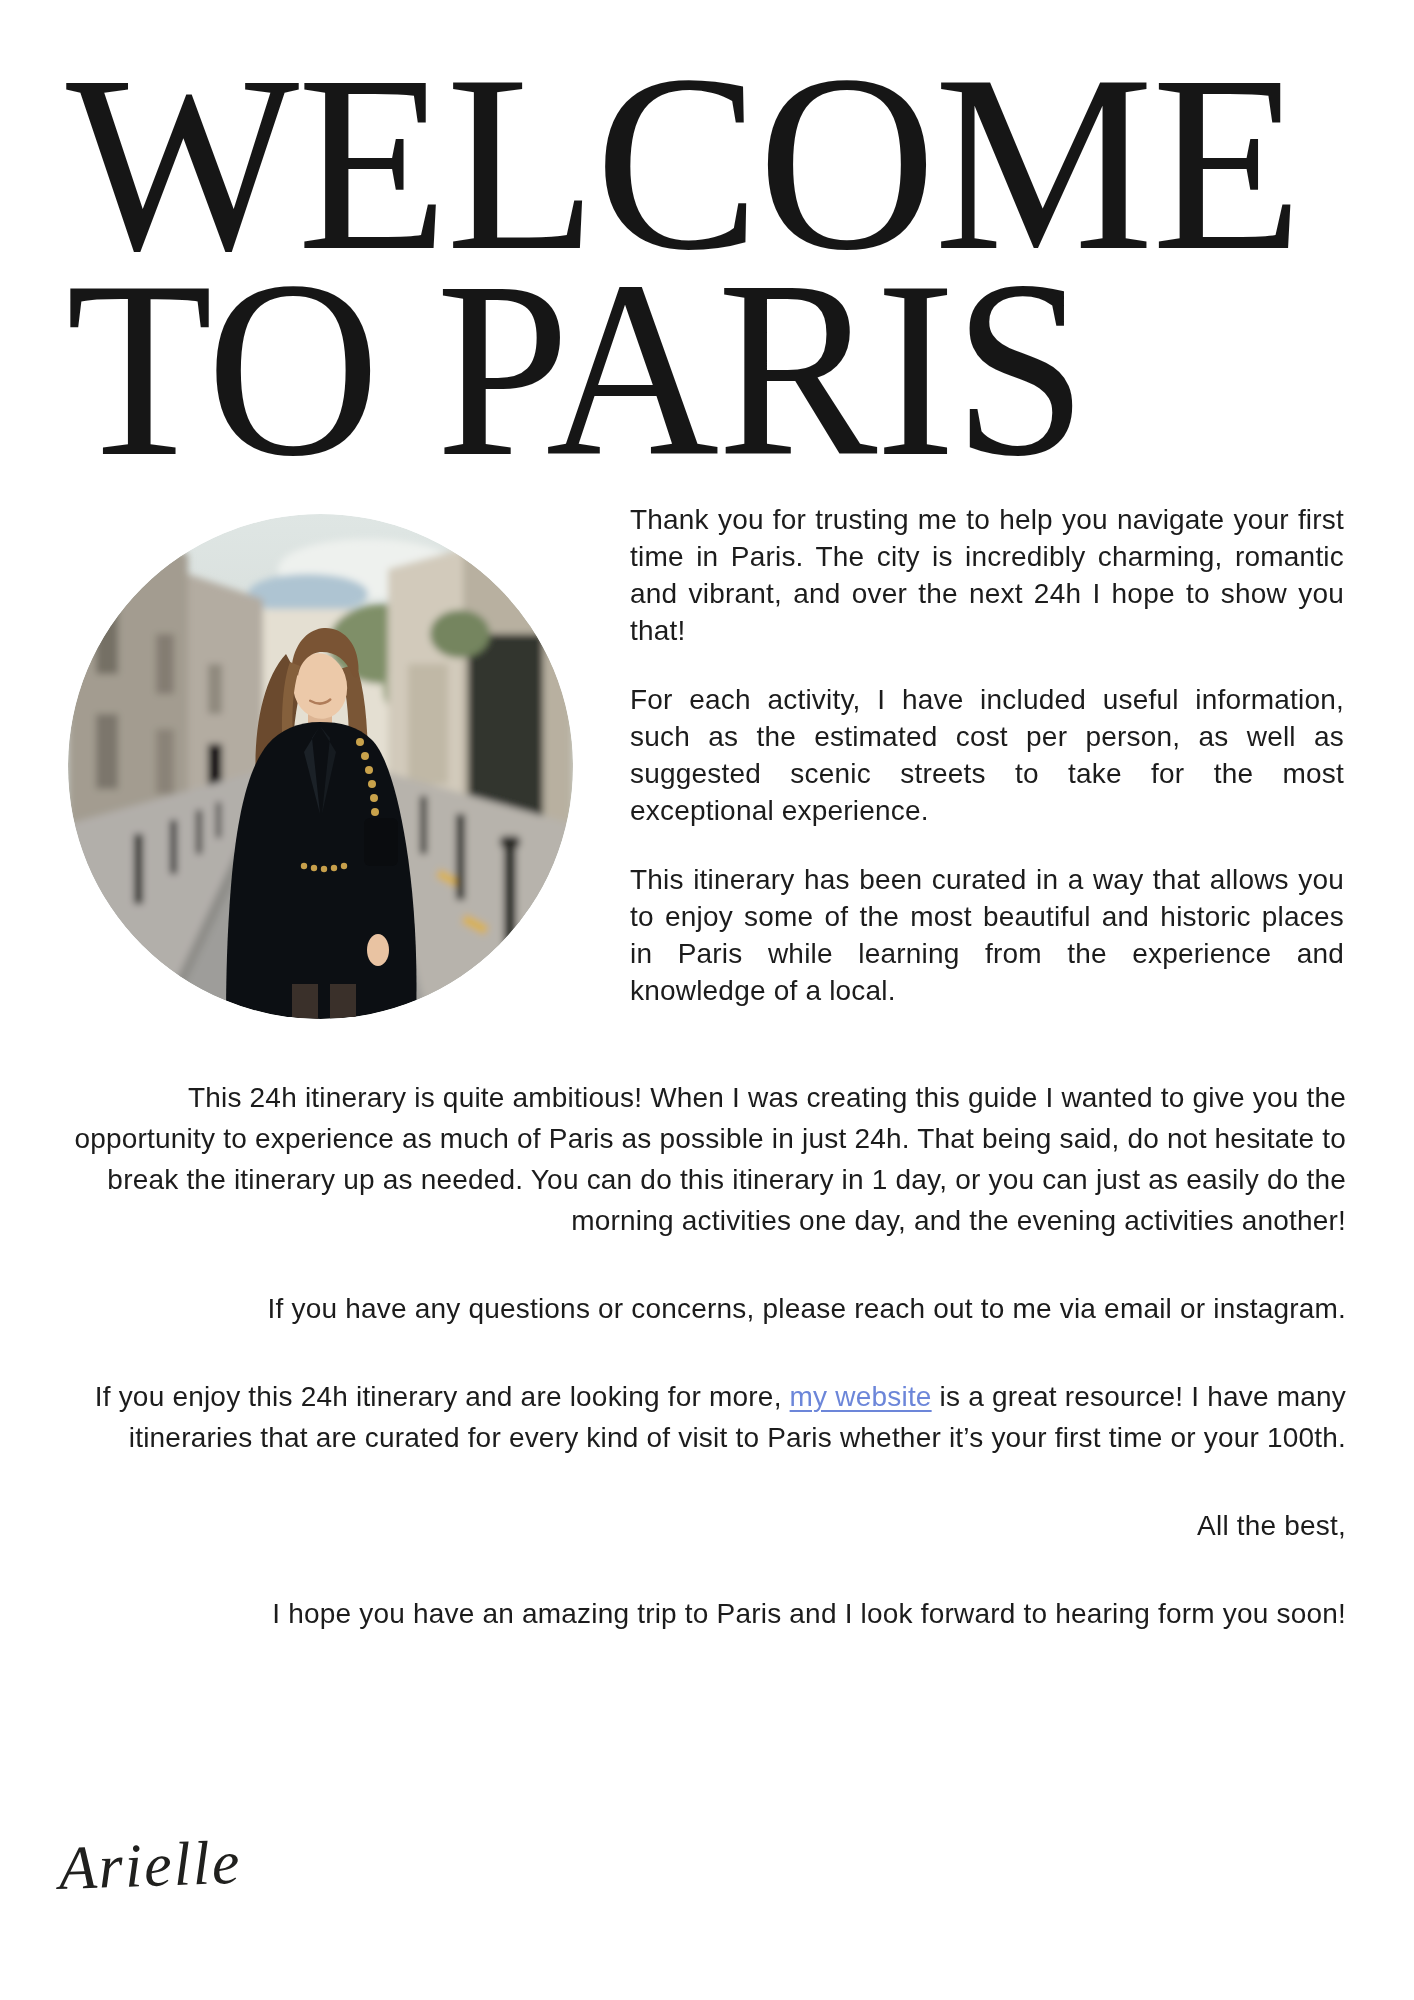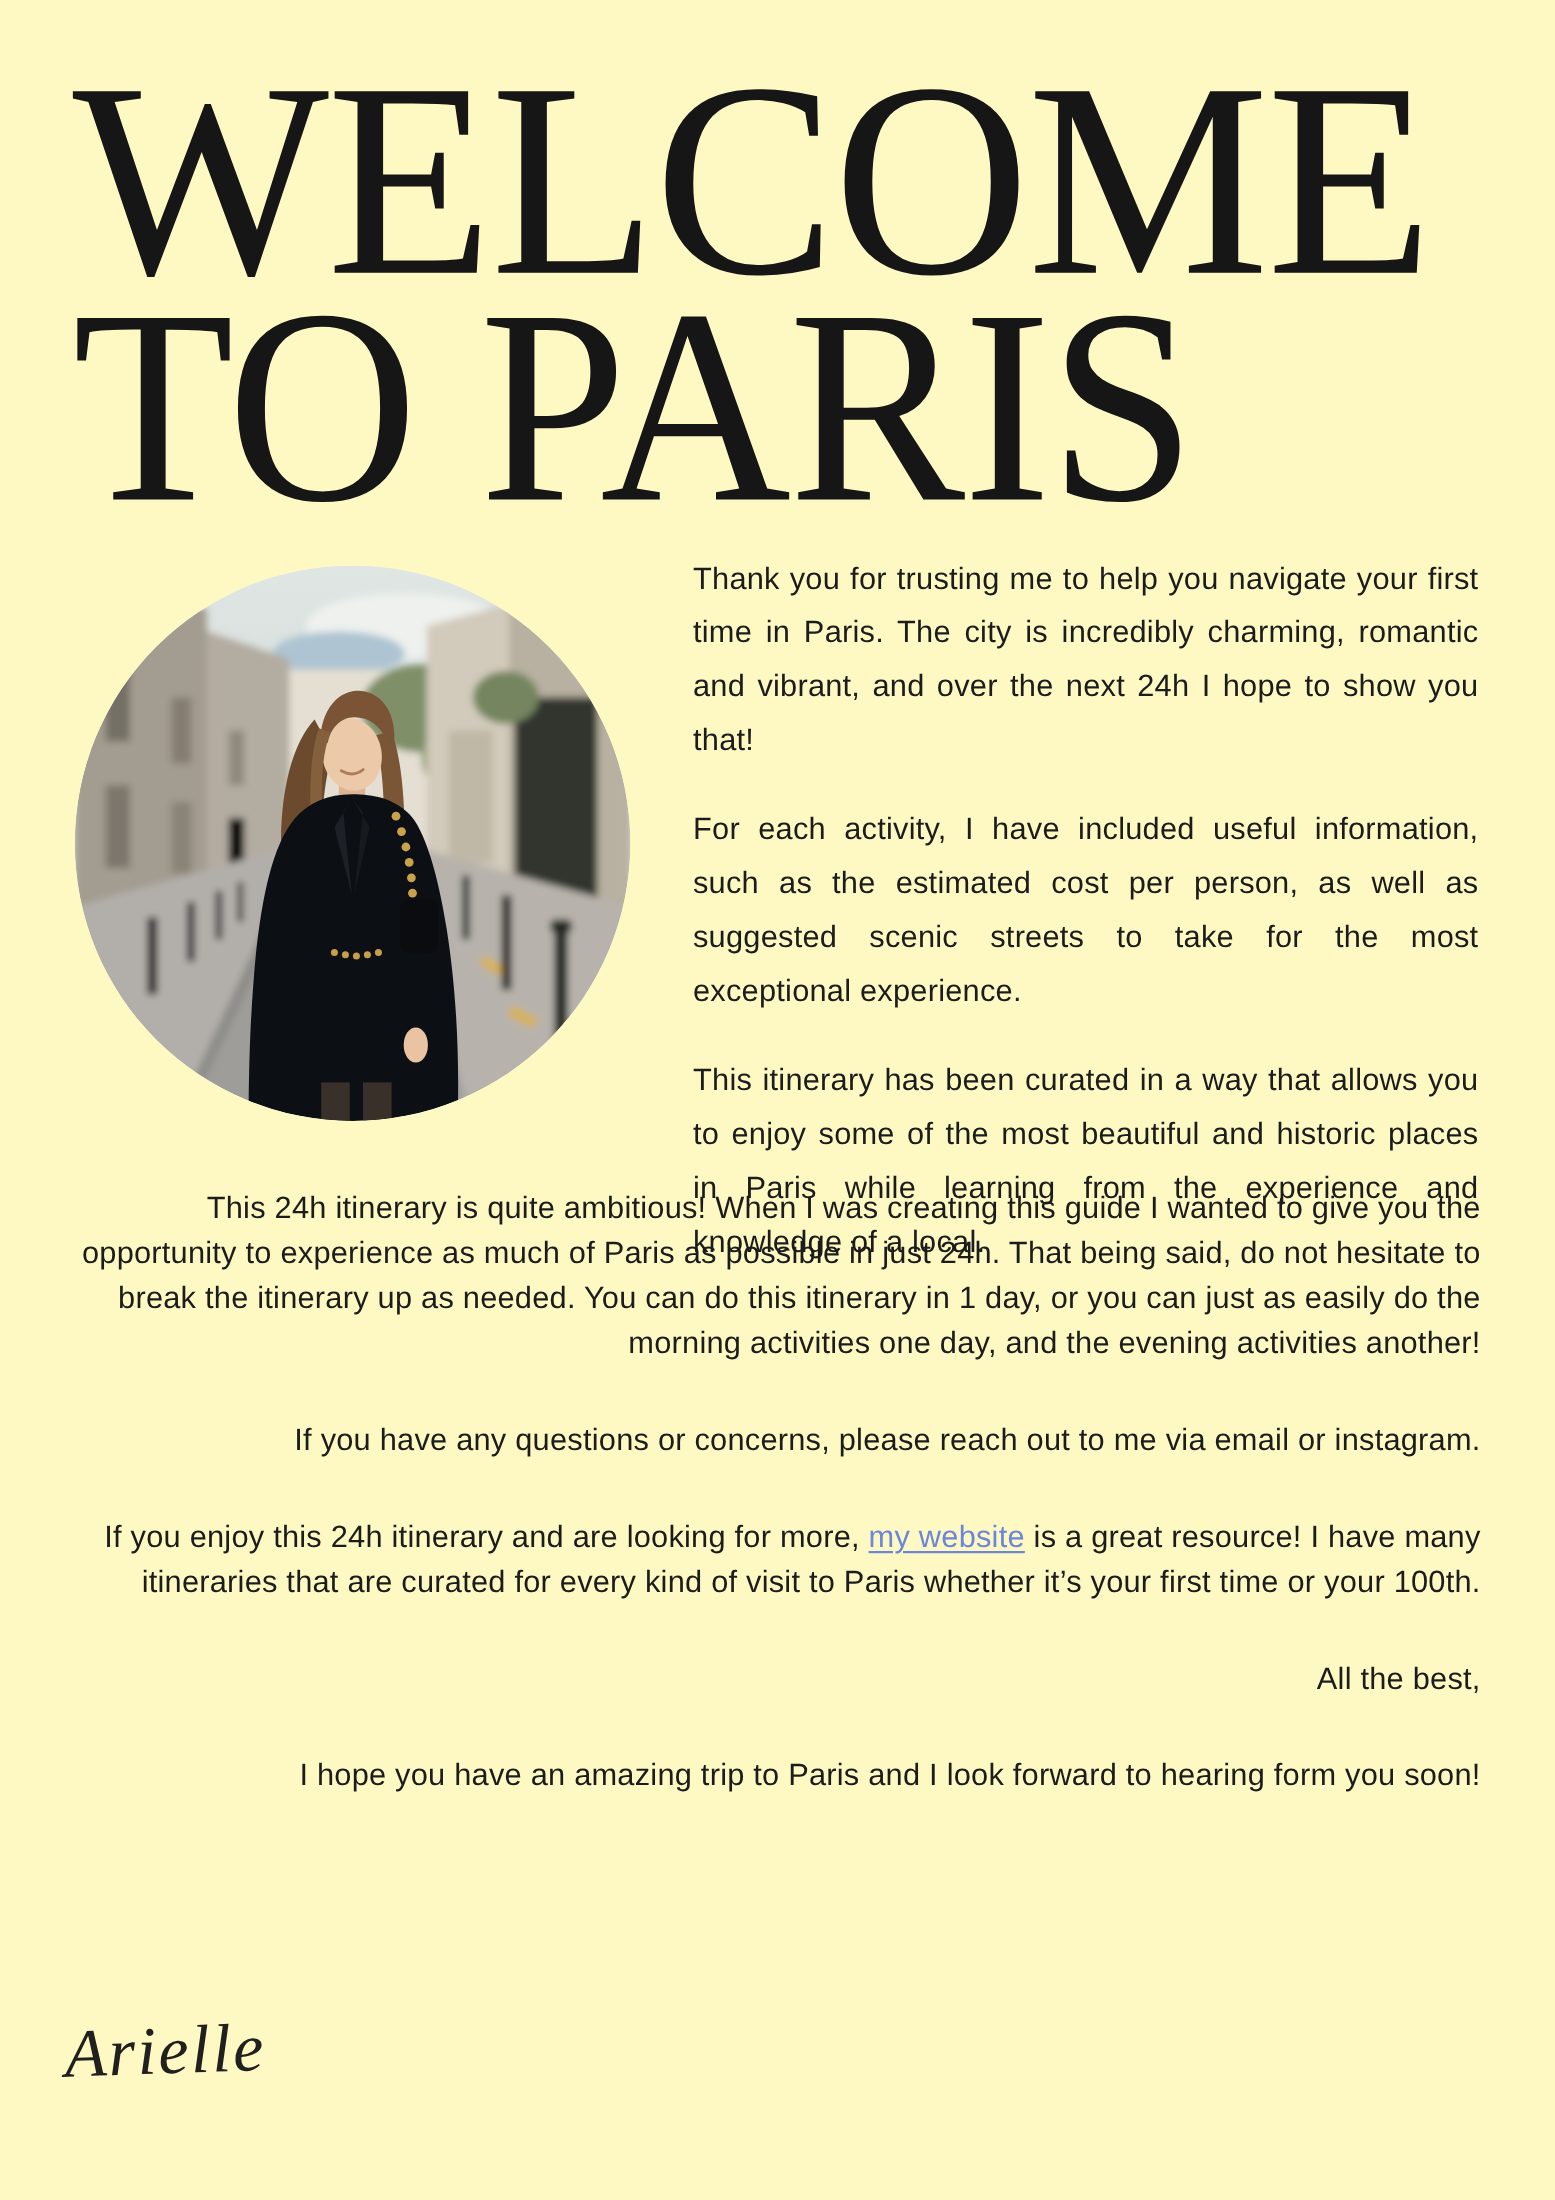--- a/index.html
+++ b/index.html
@@ -1,20 +1,20 @@
 <!DOCTYPE html>
 <html><head>
 <meta charset="utf-8">
 <style>
   html,body{margin:0;padding:0;}
   body{background:#e9e7e0;}
   .page{
     position:relative;
     width:1414px;height:2000px;
-    background:#fef9c3;
+    background:#ffffff;
     overflow:hidden;
     font-family:"Liberation Sans","DejaVu Sans",sans-serif;
     color:#1c1c1c;
   }
   
   .title{
     position:absolute;left:66px;top:60px;margin:0;
     font-family:"Liberation Serif","DejaVu Serif",serif;
     font-weight:400;color:#161616;
   }
@@ -29,21 +29,21 @@
   .photo-wrap{
     position:absolute;left:68px;top:514px;width:505px;height:505px;
     border-radius:50%;overflow:hidden;
   }
   
   .intro-col{
     position:absolute;left:630px;top:501px;width:714px;
   }
   .intro-col p{
     margin:0 0 32px 0;
-    font-size:28px;line-height:49px;letter-spacing:0.2px;
+    font-size:28px;line-height:37px;letter-spacing:0.2px;
     text-align:justify;text-justify:inter-word;
   }
   
   .body-text{
     position:absolute;left:71px;top:1077px;width:1275px;
   }
   .body-text p{
     margin:0 0 47px 0;
     font-size:28px;line-height:41px;letter-spacing:0.2px;
     text-align:right;

